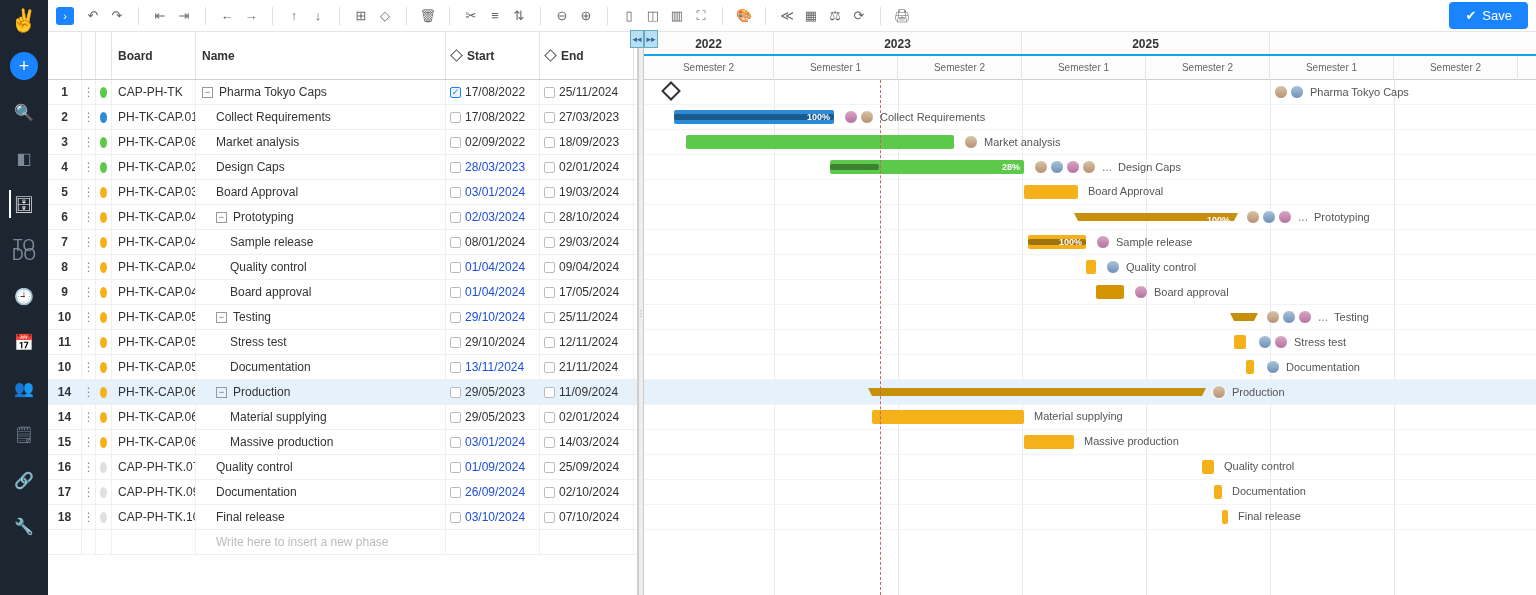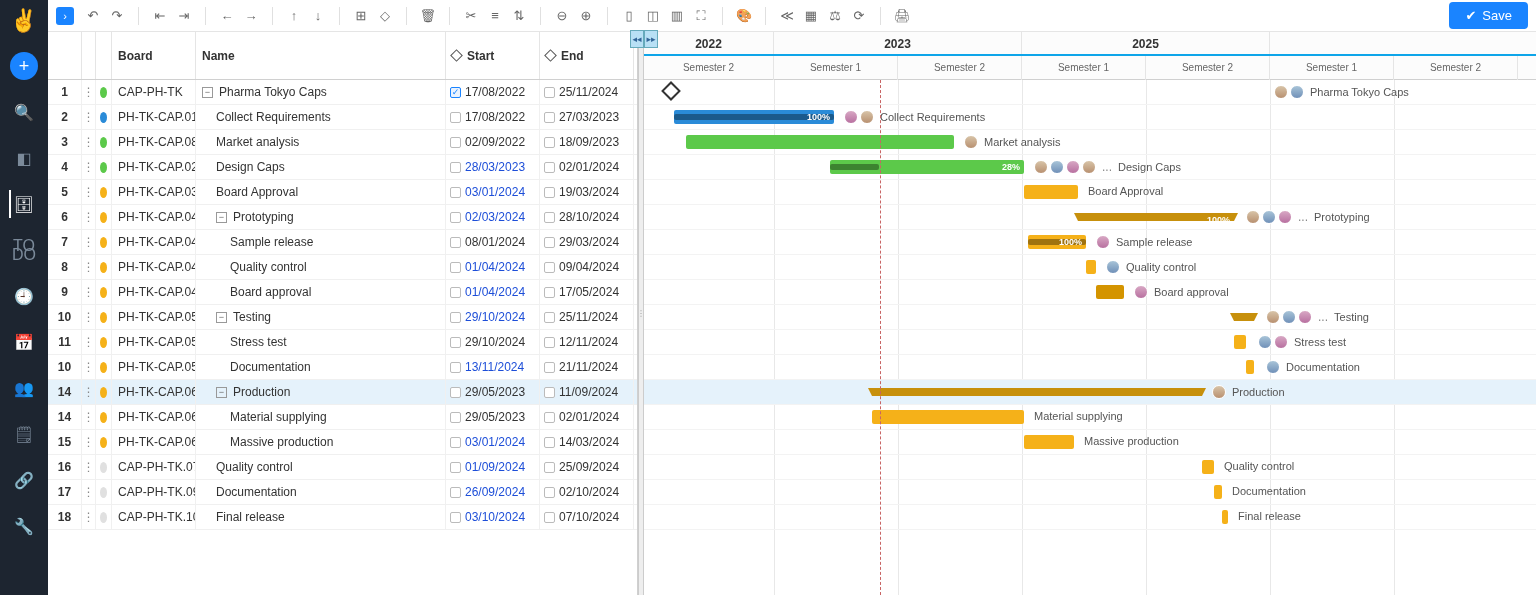--- a/index.html
+++ b/index.html
@@ -436,20 +436,29 @@
               <span class="dotc" style="background:#e0e0e0"></span>
             </div>
             <div class="c code">CAP-PH-TK.10</div>
             <div class="c name" style="padding-left:20px">Final release</div>
             <div class="c start">
               <span class="chk "></span>
               <span class="dim">03/10/2024</span>
             </div>
             <div class="c end"><span class="chk"></span>07/10/2024</div>
           </div>
+          <div class="row">
+            <div class="c num"></div>
+            <div class="c menu"></div>
+            <div class="c dot"></div>
+            <div class="c code"></div>
+            <div class="c name ph" style="padding-left:20px">Write here to insert a new phase</div>
+            <div class="c start"></div>
+            <div class="c end"></div>
+          </div>
         </div>
     </div>
 
     <div class="vsplit">⋮</div>
 
     <div class="gantt">
       <div class="tscale">
         <div class="slider-btns">
           <div class="sld">◂◂</div>
           <div class="sld">▸▸</div>

